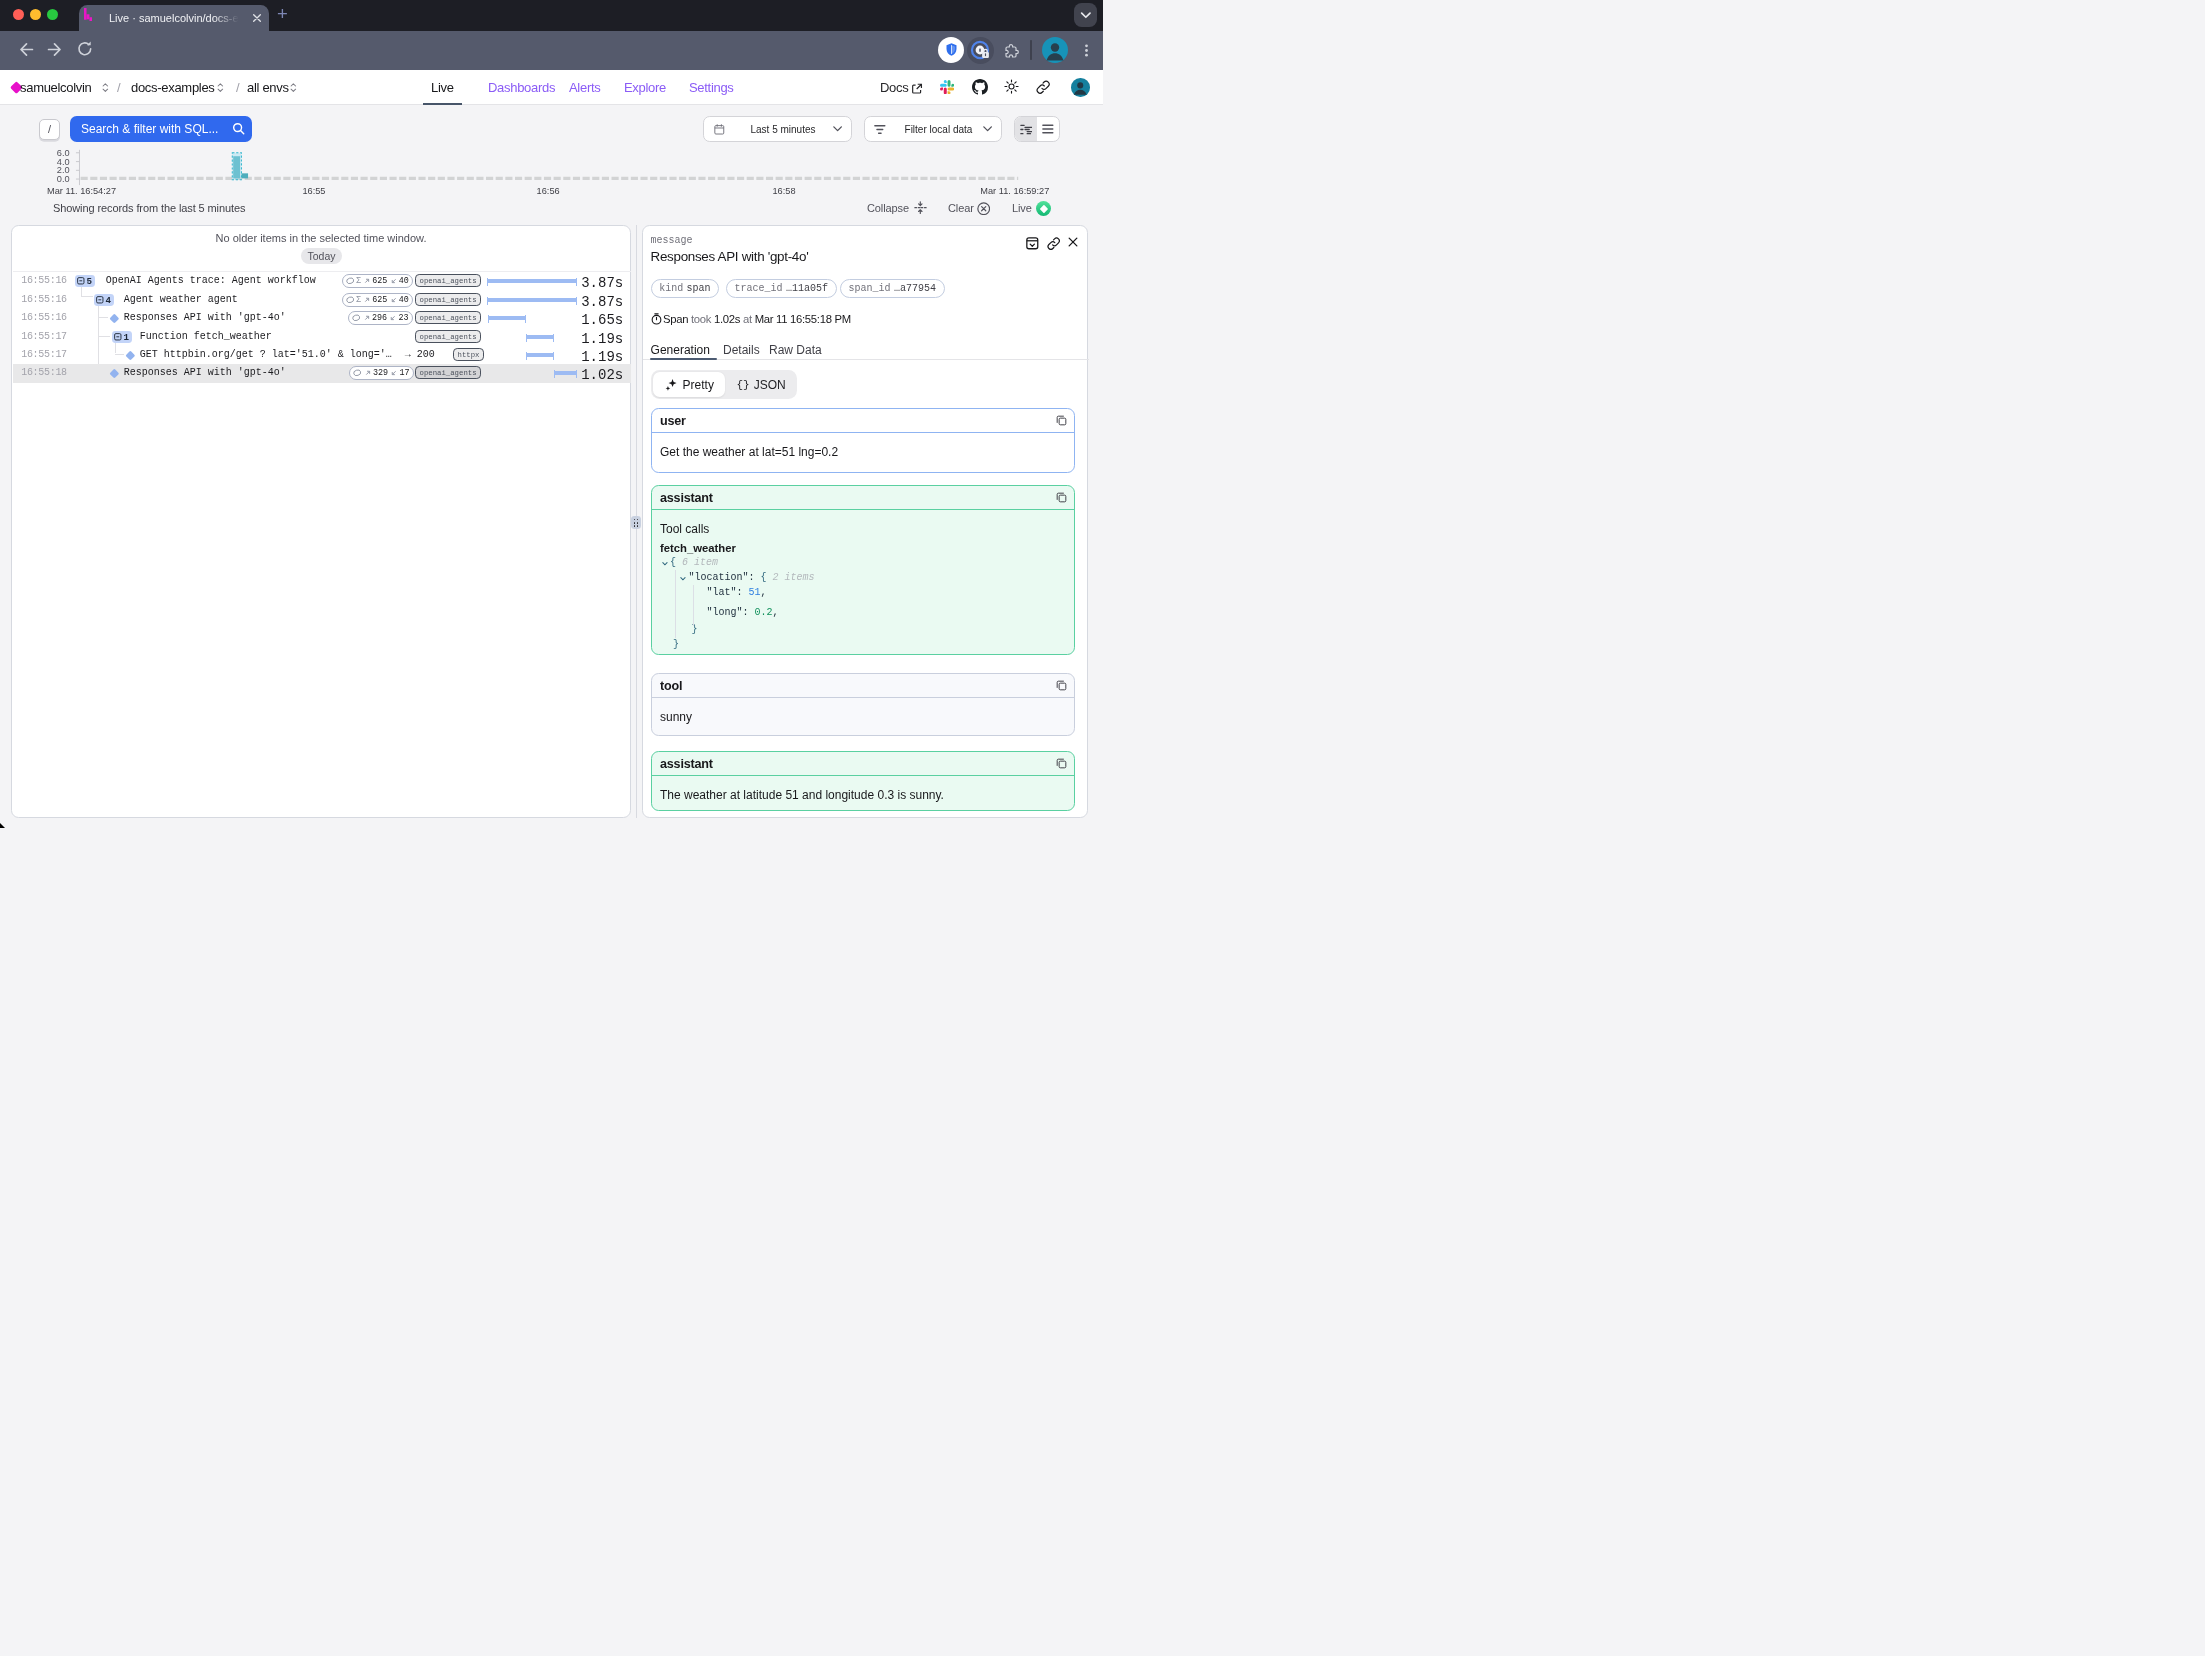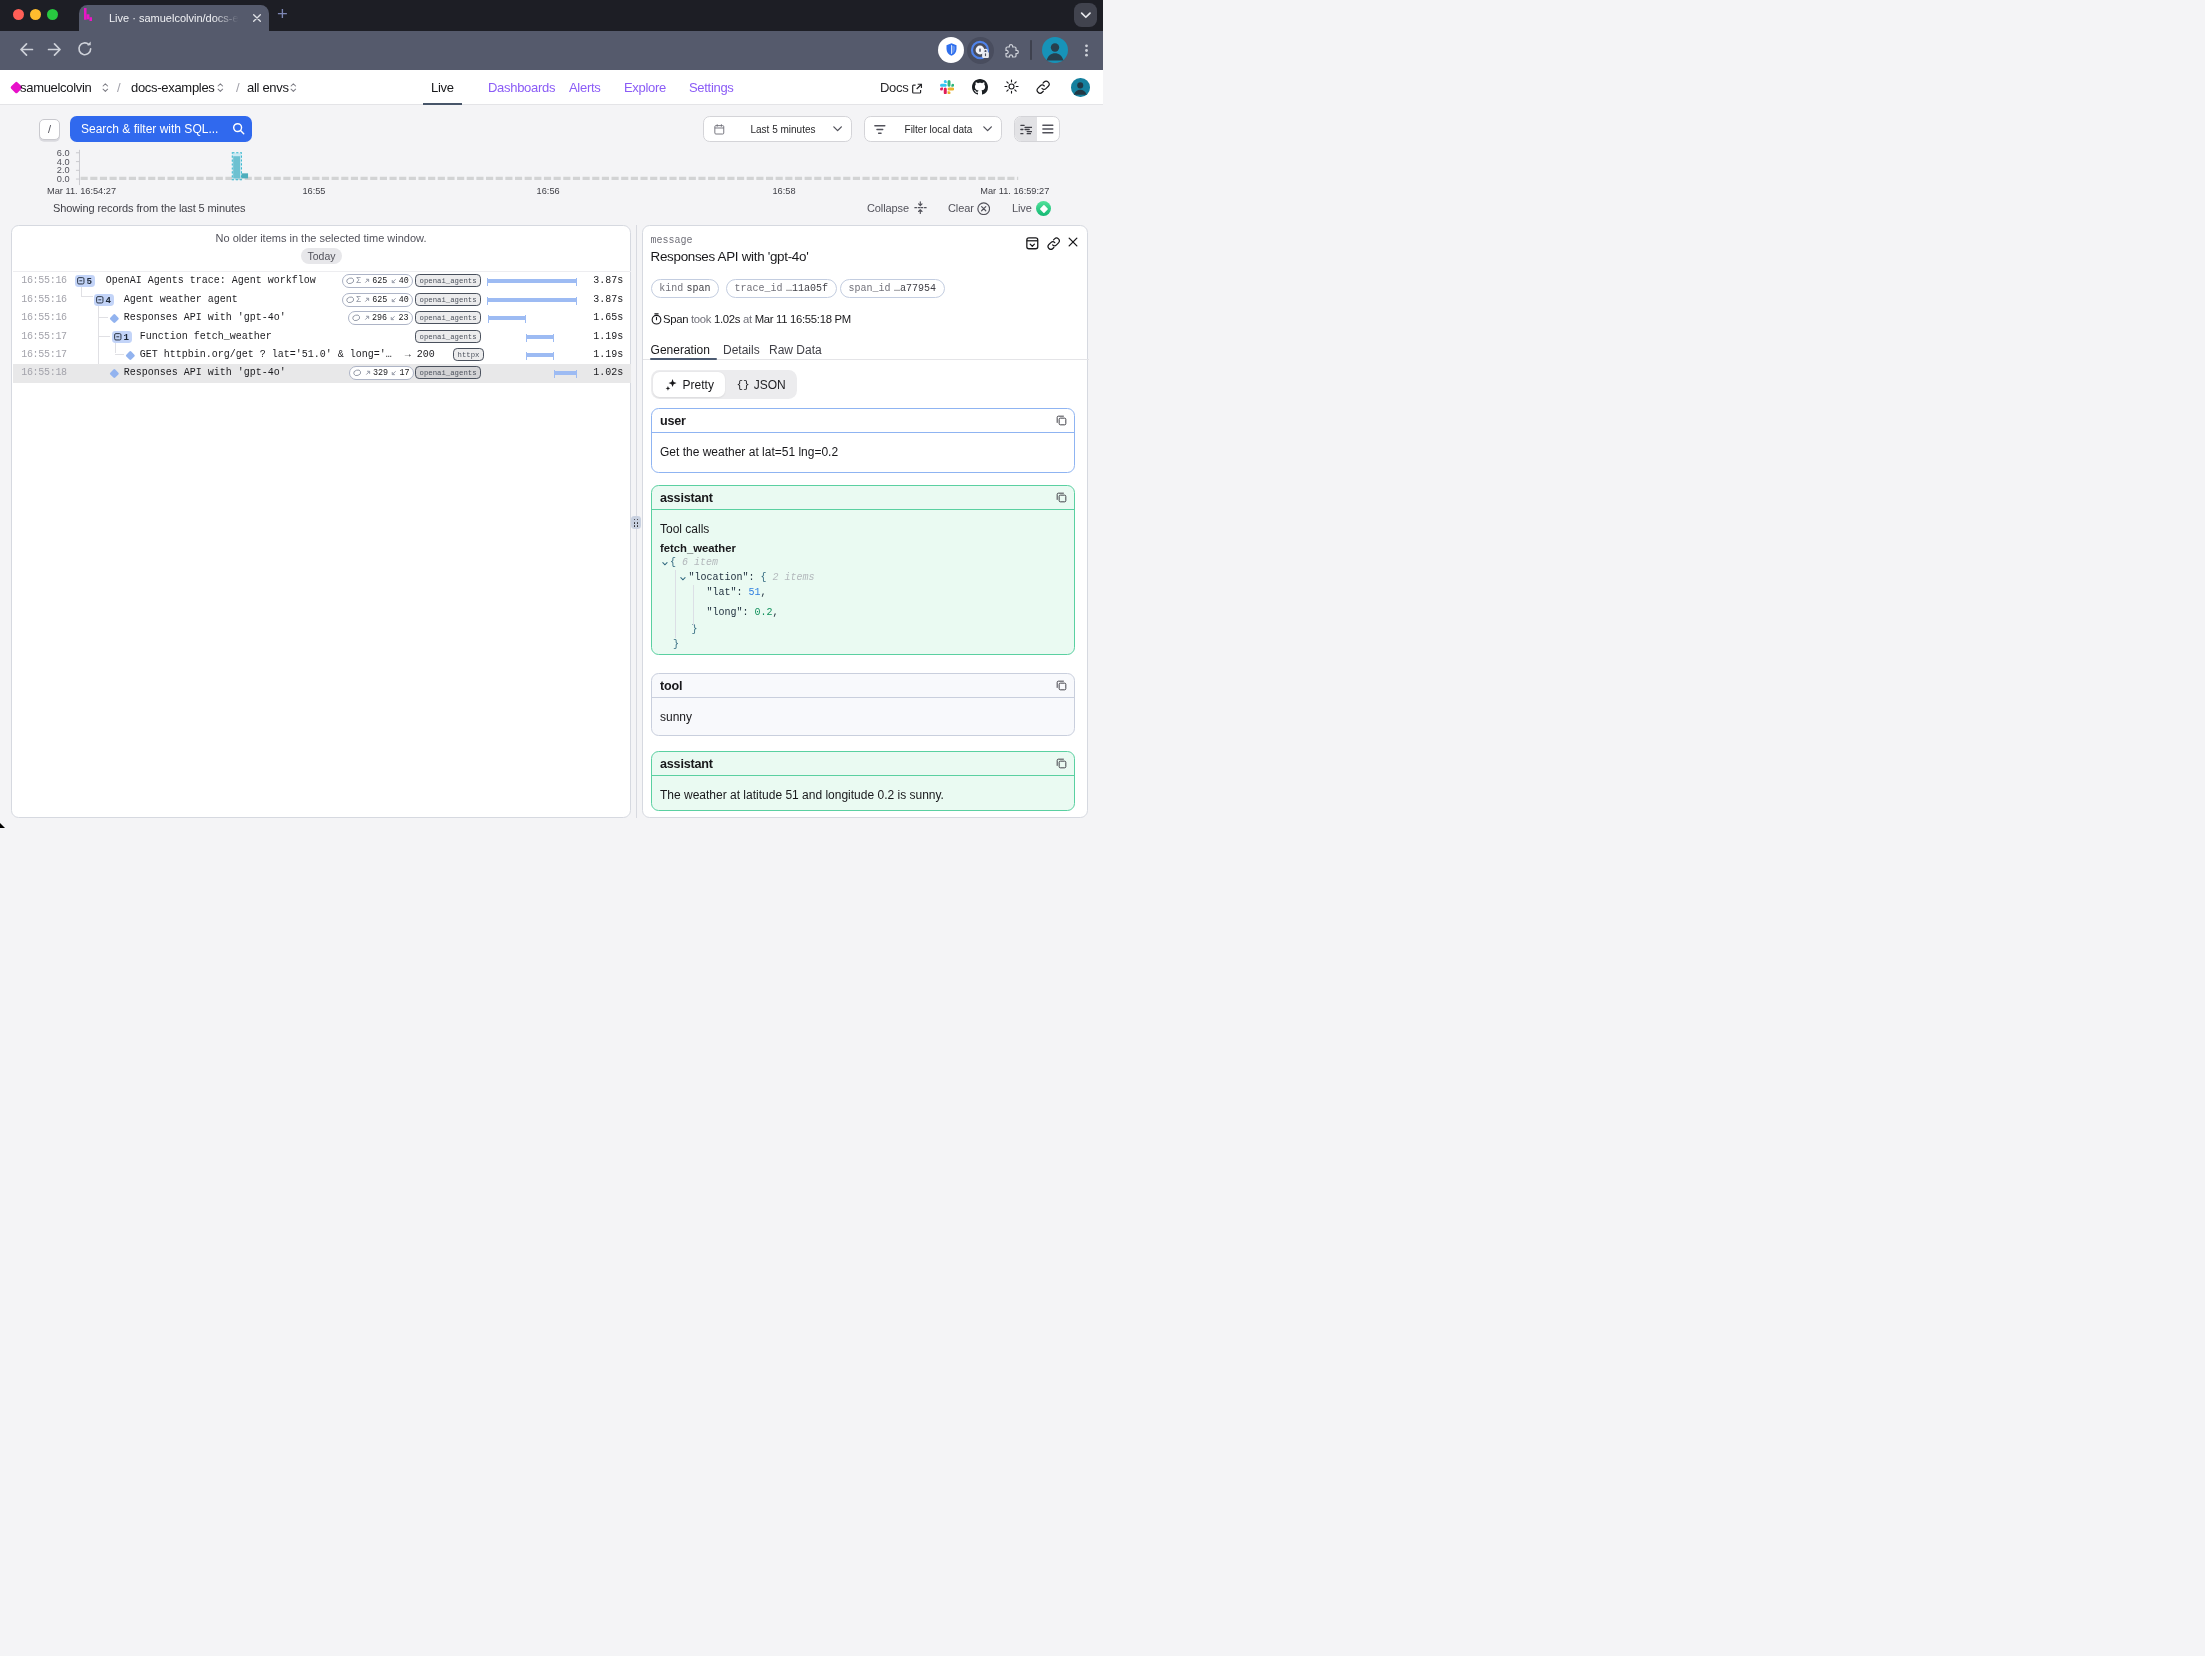--- a/index.html
+++ b/index.html
@@ -51,21 +51,21 @@
 .dia{position:absolute;top:5.9px;width:6.7px;height:6.7px;background:#92b3ef;transform:rotate(45deg);border-radius:1.3px}
 .ttext{position:absolute;top:3.4px;font-size:10px;color:#1b1b1f;font-family:"Liberation Mono",monospace;white-space:pre}
 .tokbadge{position:absolute;top:2.1px;height:14.3px;border:0.8px solid #adb4c6;border-radius:7.1px;background:#fff;display:flex;align-items:center;font-family:"Liberation Mono",monospace;font-size:8.4px;color:#18181b;padding:0 3.4px;gap:1.3px}
 .tokbadge .gray{color:#8d93a1}
 .tokbadge svg{display:block}
 .tagpill{position:absolute;top:2.1px;height:13.4px;border:1.3px solid #4a515d;border-radius:4.2px;background:#ececed;color:#4b515c;font-family:"Liberation Mono",monospace;font-size:7.3px;display:flex;align-items:center;padding:0 3.8px}
 .trow.sel .tagpill{background:#d4d4d6}
 .bar .mid{position:absolute;top:1.7px;height:3.4px;background:#9dbbf3}
 .bar .cap{position:absolute;top:0;width:1px;height:8px;background:#9dbbf3}
 .bar{position:absolute;top:5.5px;height:7.6px}
-.dur{position:absolute;top:3.4px;font-size:10px;color:#1b1b1f;font-family:"Liberation Mono",monospace;right:7.6px}
+.dur{position:absolute;top:3.4px;font-size:14px;color:#1b1b1f;font-family:"Liberation Mono",monospace;right:7.6px}
 .conn{position:absolute;background:#e0e0e4}
 #rowline{position:absolute;left:0.8px;top:45px;width:618px;height:0.8px;background:#ededf0}
 
 .rp{position:absolute}
 #msg{left:7.6px;top:9.2px;font-size:10px;color:#71717a;font-family:"Liberation Mono",monospace}
 #rtitle{left:7.6px;top:22.7px;font-size:13.4px;color:#18181b;letter-spacing:-0.3px}
 .idbadge{position:absolute;top:53px;height:19.3px;border:0.8px solid #c3cde0;border-radius:10px;display:flex;align-items:center;gap:3.4px;padding:0 7.6px;font-family:"Liberation Mono",monospace;font-size:10px}
 .idbadge .k{color:#71717a}
 .idbadge .v{color:#3f3f46}
 #spanline{left:20px;top:87px;font-size:11.3px;color:#18181b;letter-spacing:-0.3px}
@@ -488,21 +488,21 @@
         <path d="M10 1.5H3a1.5 1.5 0 0 0-1.5 1.5v7" fill="none" stroke="#3f3f46" stroke-width="1.25"></path>
       </svg>
     <div class="bd">sunny</div>
   </div>
   <div class="card green" style="top:525px;height:60px">
     <div class="hdr">assistant</div>
     <svg class="cpy" viewBox="0 0 14 14">
         <rect x="4" y="4" width="8.5" height="8.5" rx="1.5" fill="none" stroke="#3f3f46" stroke-width="1.25"></rect>
         <path d="M10 1.5H3a1.5 1.5 0 0 0-1.5 1.5v7" fill="none" stroke="#3f3f46" stroke-width="1.25"></path>
       </svg>
-    <div class="bd">The weather at latitude 51 and longitude 0.2 is sunny.</div>
+    <div class="bd">The weather at latitude 51 and longitude 0.3 is sunny.</div>
   </div>
 </div>
 <div id="handle">
   <div class="hd" style="left:2.7px;top:2.7px"></div>
     <div class="hd" style="left:5.7px;top:2.7px"></div>
   <div class="hd" style="left:2.7px;top:5.9px"></div>
     <div class="hd" style="left:5.7px;top:5.9px"></div>
   <div class="hd" style="left:2.7px;top:9px"></div>
     <div class="hd" style="left:5.7px;top:9px"></div>
 </div>

